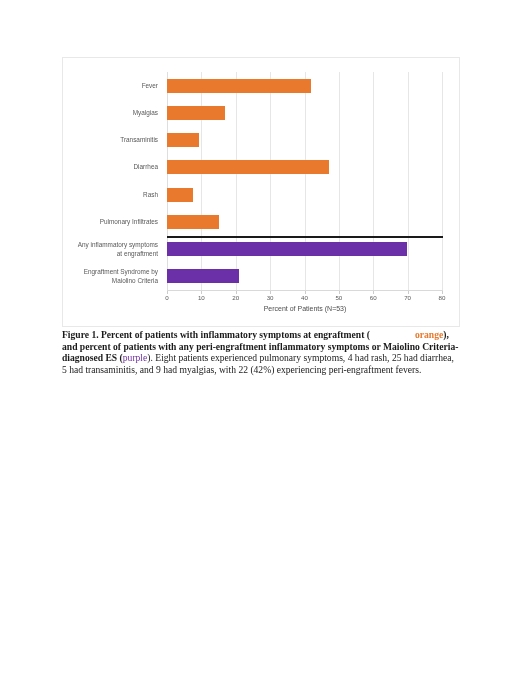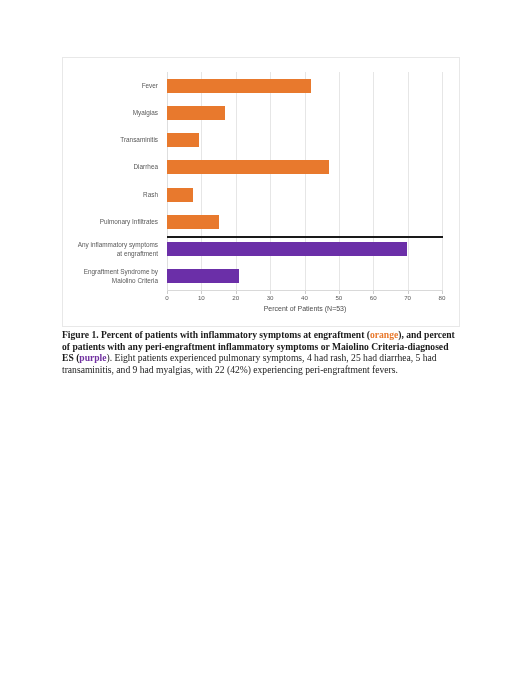--- a/index.html
+++ b/index.html
@@ -145,22 +145,22 @@
     left: 62px;
     top: 329px;
     width: 398px;
     font-family: "Liberation Serif", serif;
     font-size: 9.6px;
     line-height: 11.6px;
     color: #1a1a1a;
     text-align: left;
   }
   #caption .lead { font-weight: bold; }
-  #caption .kw-orange { color: #E8792D; font-weight: bold; }
-  #caption .kw-purple { color: #7030A0; font-weight: bold; }
+  #caption .kw-orange { color: #E8792D; font-weight: bold; padding-left: 45px; }
+  #caption .kw-purple { color: #7030A0; font-weight: normal; }
 </style>
 </head>
 <body>
 
 <div id="page">
 
   <div id="figure-panel">
     <div id="plot-wrap">
 
       <div id="plot-area">

